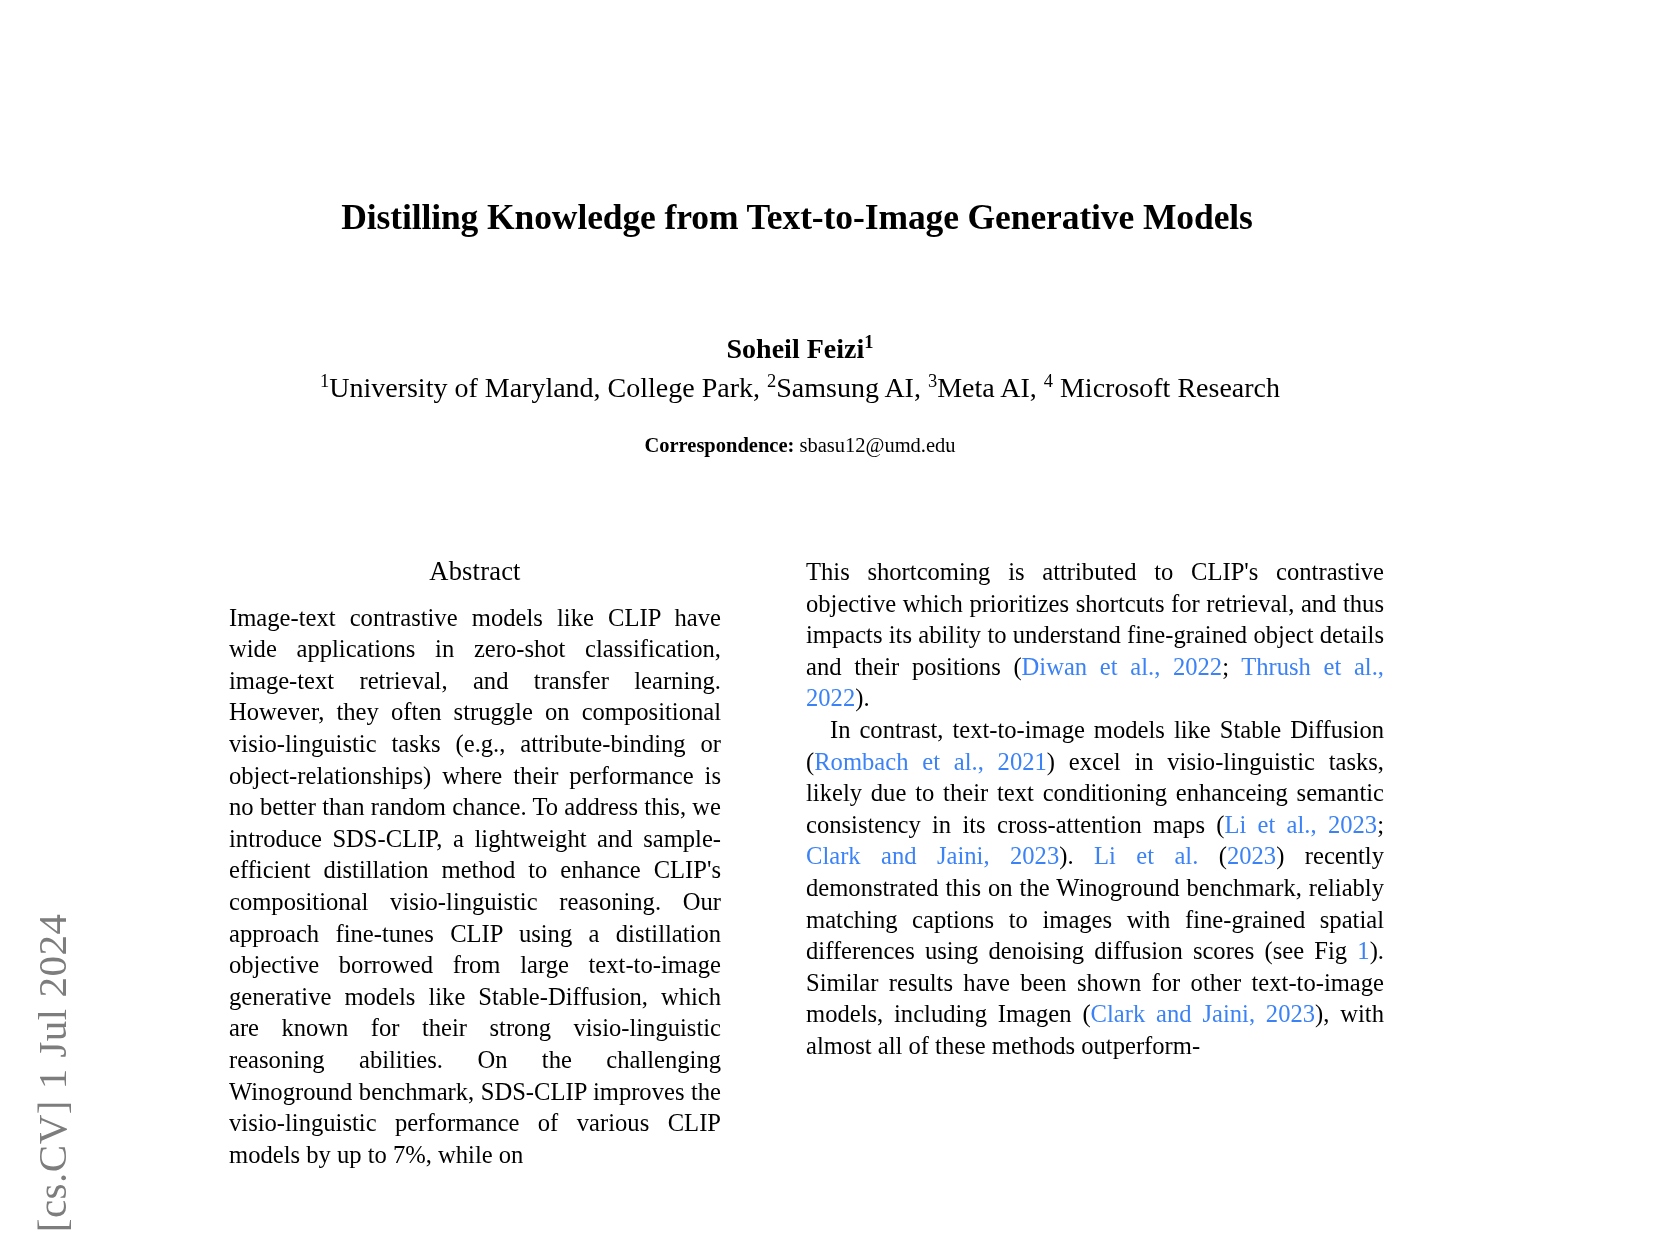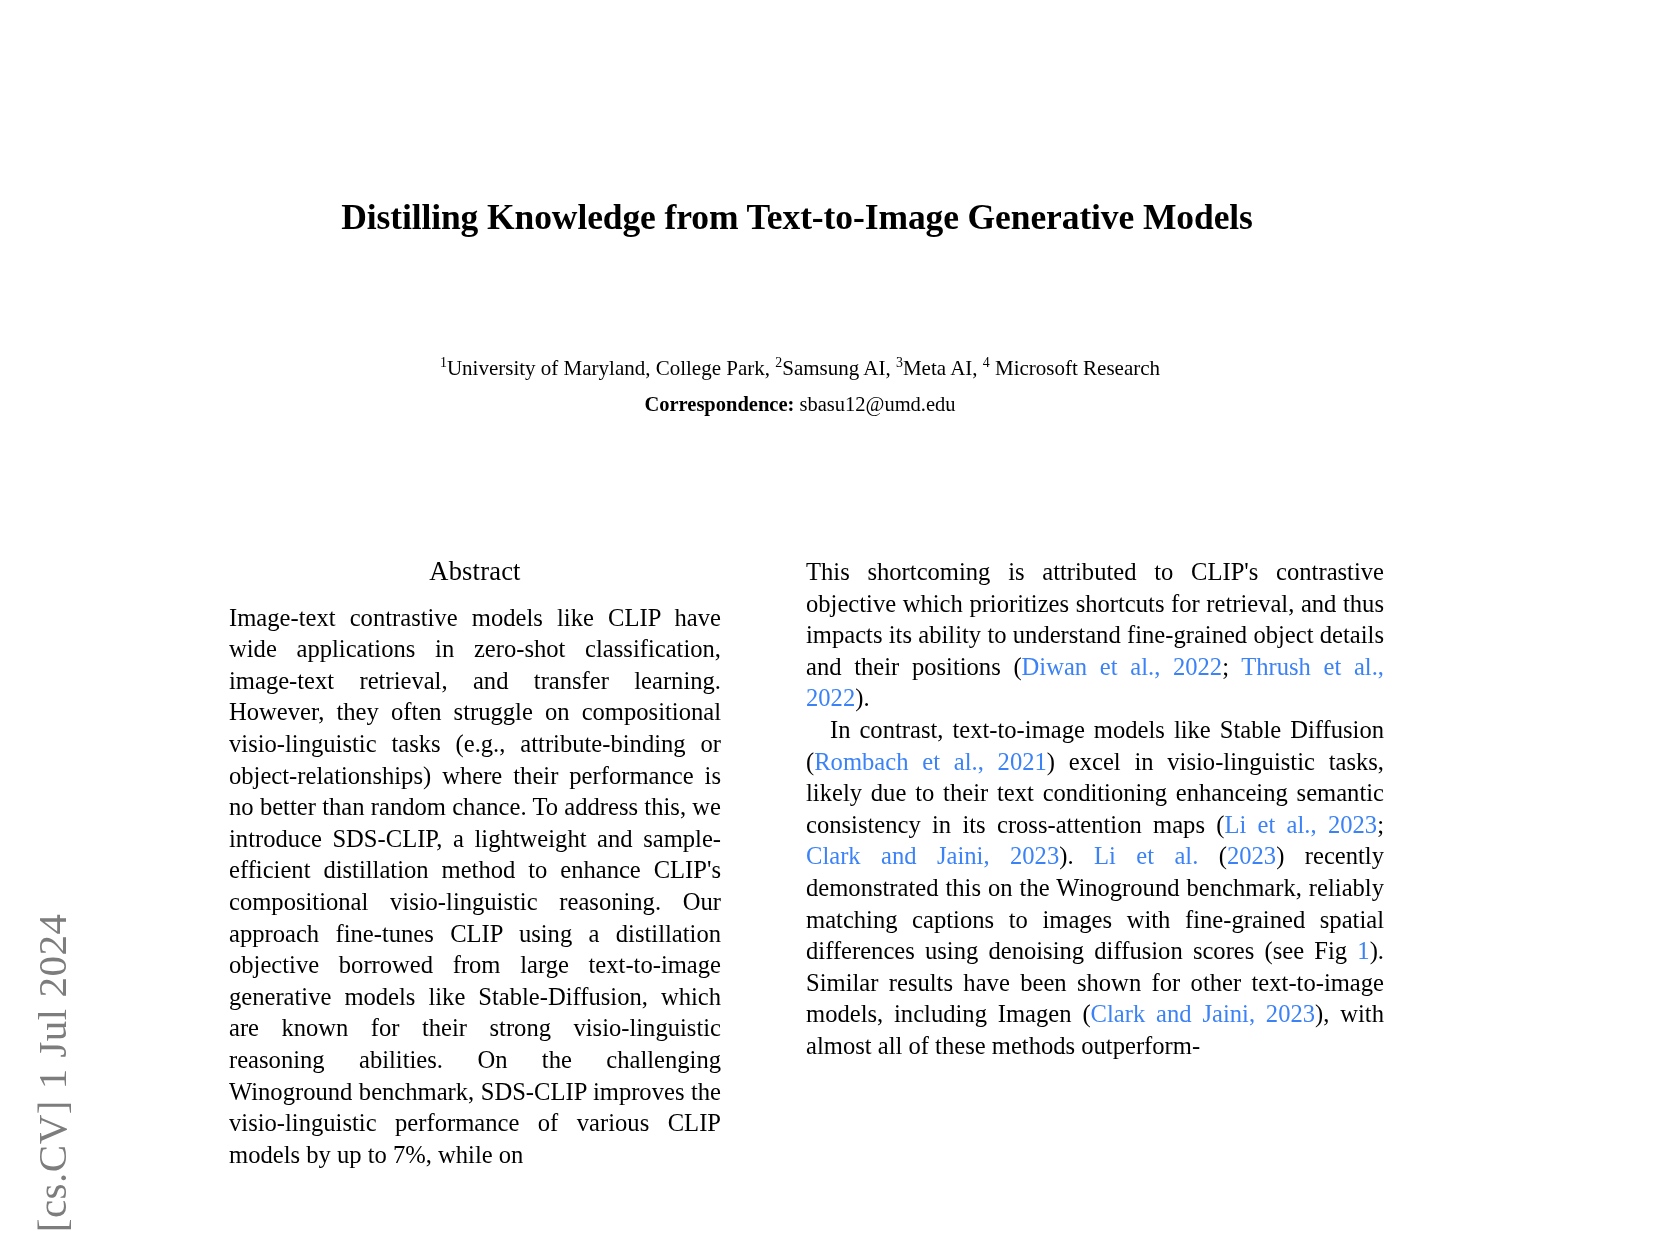--- a/index.html
+++ b/index.html
@@ -64,29 +64,29 @@
     width: 1120px;
     text-align: center;
   }
   .author-line {
     font-size: 28px;
     font-weight: bold;
     line-height: 1.33;
     margin: 0;
   }
   .affil-line {
-    font-size: 21px;
+    font-size: 28px;
     font-weight: normal;
     line-height: 1.30;
-    margin: 25px 0 0 0;
+    margin: 3px 0 0 0;
   }
   .corr-line {
     font-size: 20.5px;
     line-height: 1.3;
-    margin: 9px 0 0 0;
+    margin: 25px 0 0 0;
   }
   .corr-label {
     font-weight: bold;
   }
   sup {
     font-size: 0.66em;
     line-height: 0;
     vertical-align: super;
   }
 
@@ -123,20 +123,23 @@
 
   <div class="arxiv-stamp">3  [cs.CV]  1 Jul 2024</div>
 
   <div class="title-block">
     <div class="paper-title">
       <span>Distilling Knowledge from Text-to-Image Generative Models</span><br>
     </div>
   </div>
 
   <div class="authors">
+    <div class="author-line">
+      <span>Soheil Feizi</span><sup>1</sup>
+    </div>
     <div class="affil-line">
       <sup>1</sup><span>University of Maryland, College Park, </span><sup>2</sup><span>Samsung AI, </span><sup>3</sup><span>Meta AI, </span><sup>4</sup><span> Microsoft Research</span>
     </div>
     <div class="corr-line">
       <span class="corr-label">Correspondence:</span>
       <span>sbasu12@umd.edu</span>
     </div>
   </div>
 
   <div class="col col-left">

